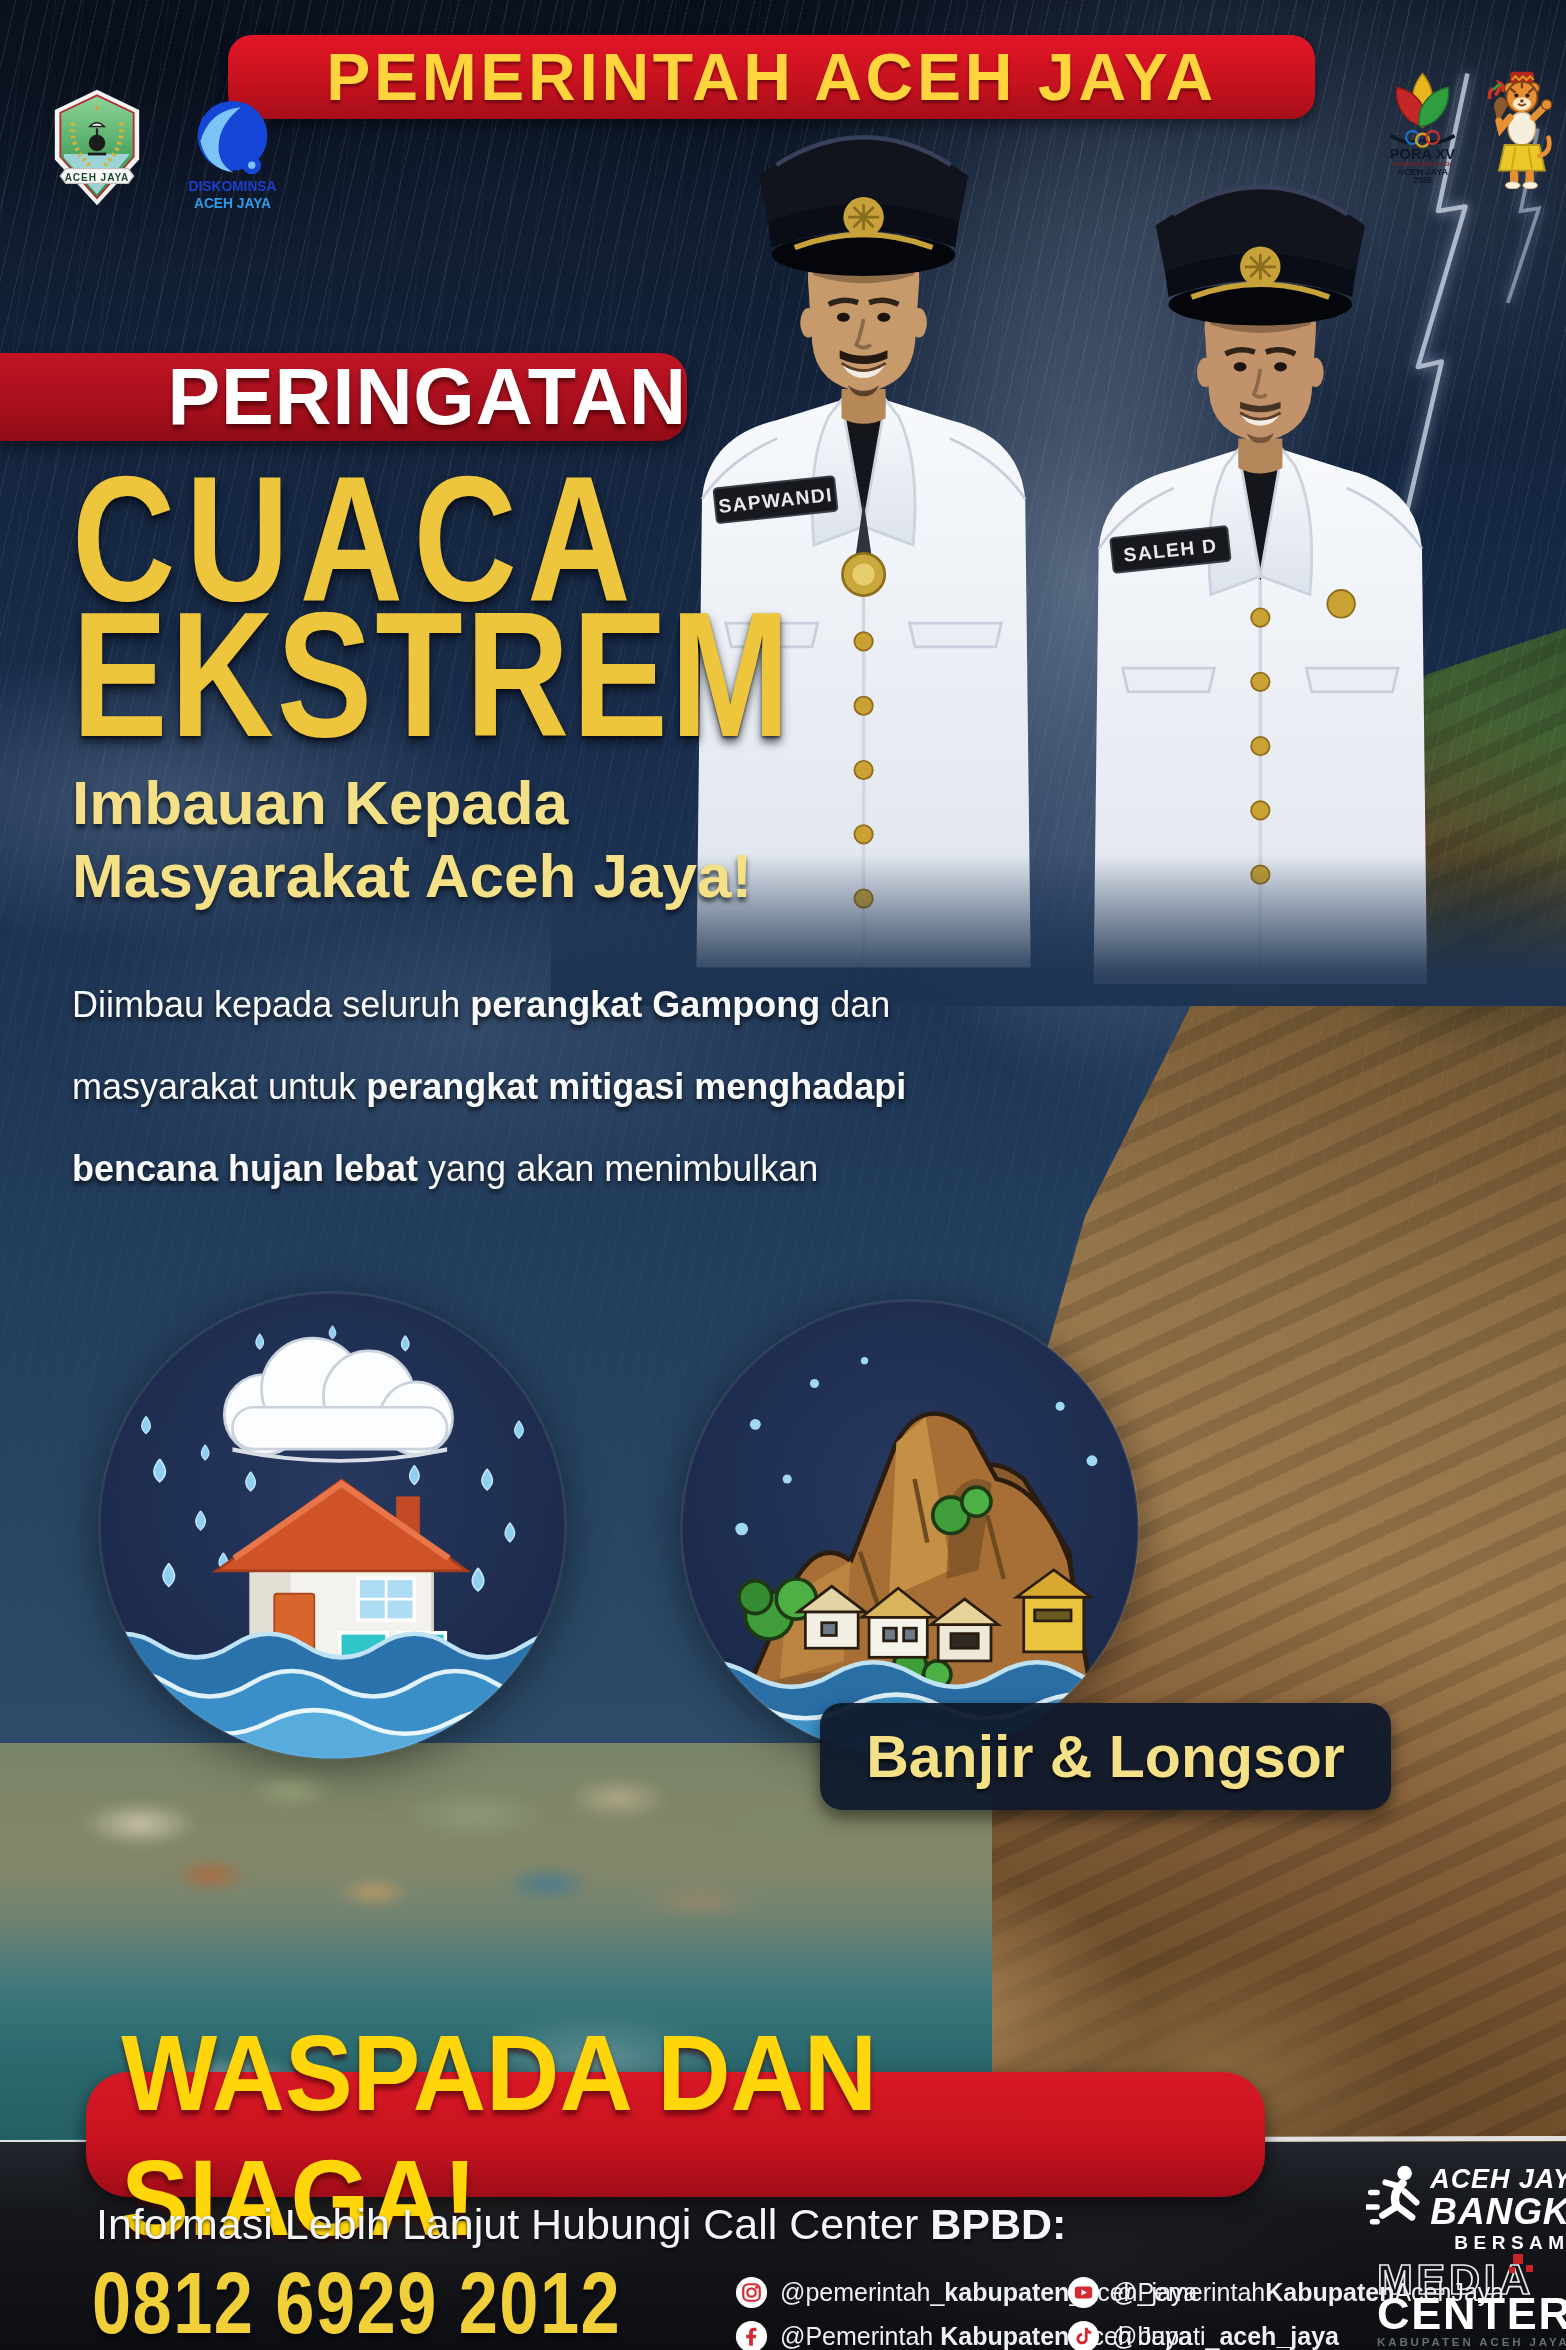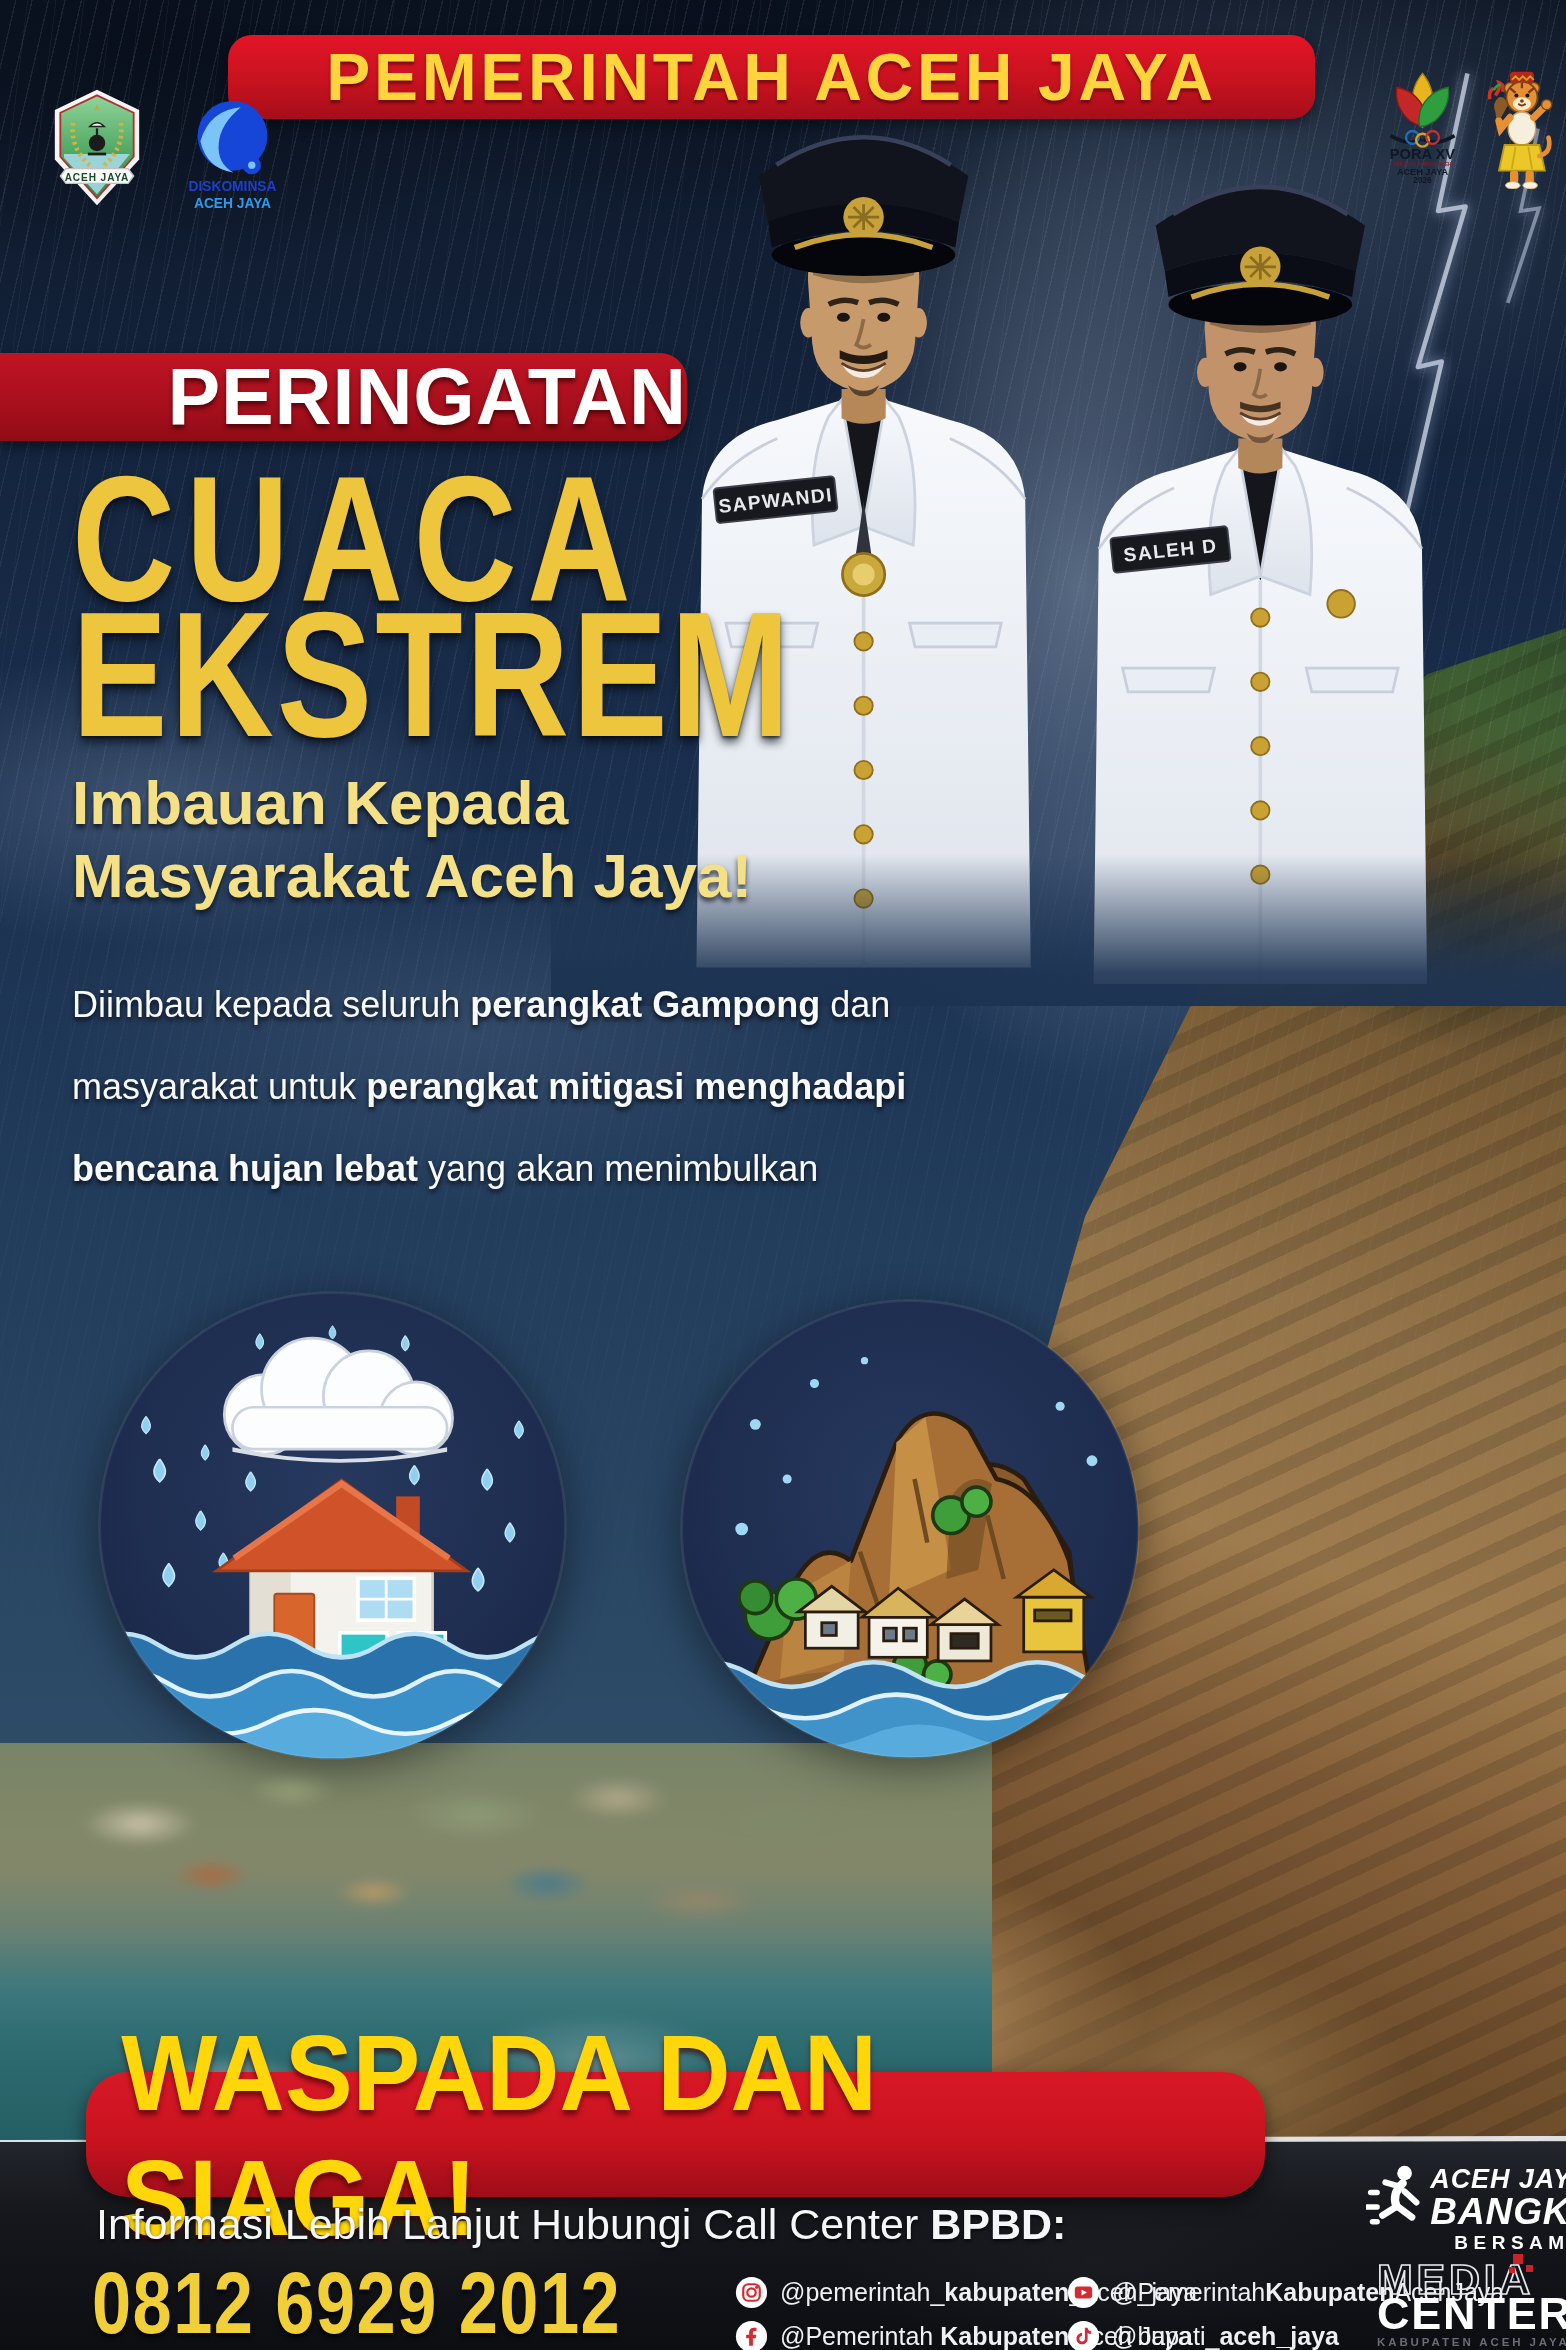--- a/index.html
+++ b/index.html
@@ -468,20 +468,23 @@
       </g>
       <path d="M-10,415 Q35,388 80,415 T170,415 T260,415 T350,415 T440,415 T530,415 L530,520 L-10,520 Z" fill="#2a6ea6"></path>
       <path d="M-10,415 Q35,388 80,415 T170,415 T260,415 T350,415 T440,415 T530,415" stroke="#bfe2f5" stroke-width="5" fill="none"></path>
       <path d="M-10,450 Q40,424 90,450 T190,450 T290,450 T390,450 T490,450 T590,450 L590,520 L-10,520 Z" fill="#3f93c9"></path>
       <path d="M-10,450 Q40,424 90,450 T190,450 T290,450 T390,450 T490,450" stroke="#dff2fc" stroke-width="5" fill="none"></path>
       <path d="M-10,482 Q45,458 100,482 T210,482 T320,482 T430,482 T540,482 L540,520 L-10,520 Z" fill="#58abdd"></path>
     </g>
     <circle cx="255" cy="255" r="251" fill="none" stroke="rgba(255,255,255,.08)" stroke-width="3"></circle>
   </svg>
 
+  <div class="hlabel" style="left:820px;top:1703px;width:571px;height:107px;">
+    <span>Banjir &amp; Longsor</span>
+  </div>
 
   <div class="separator"></div>
   <div class="bottompanel"></div>
 
   <div class="alert">
     <span>WASPADA DAN SIAGA!</span>
   </div>
 
   <div class="info">
     <span>Informasi Lebih Lanjut Hubungi Call Center </span><span class="b">BPBD:</span>

